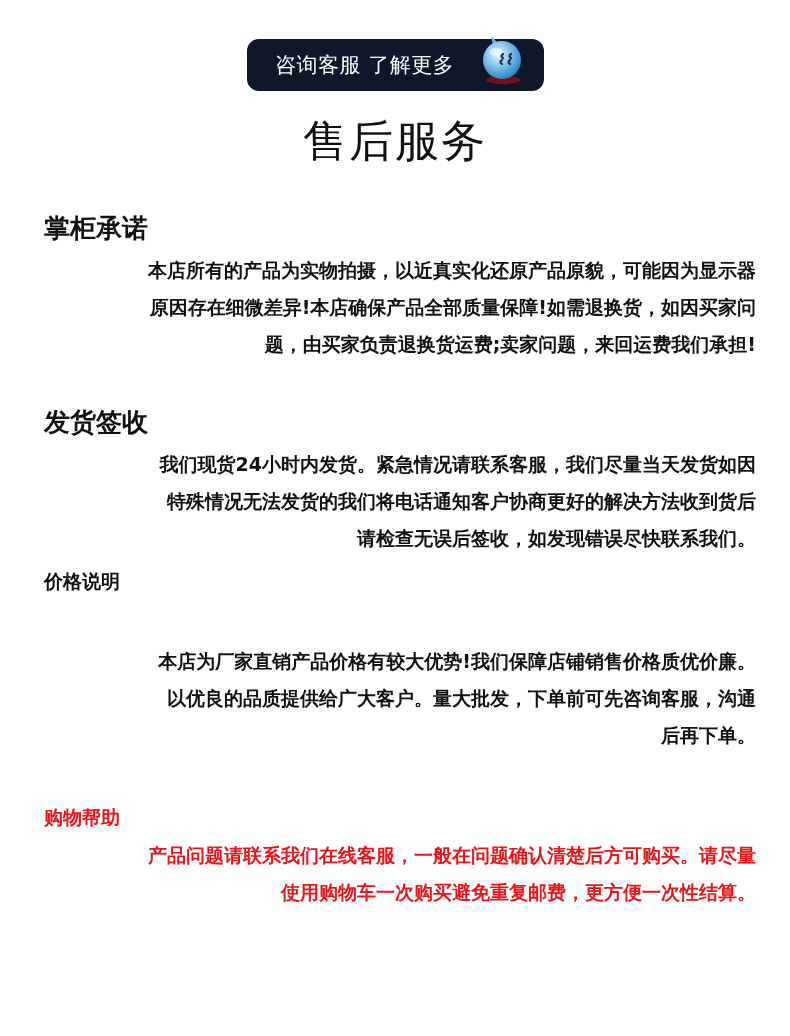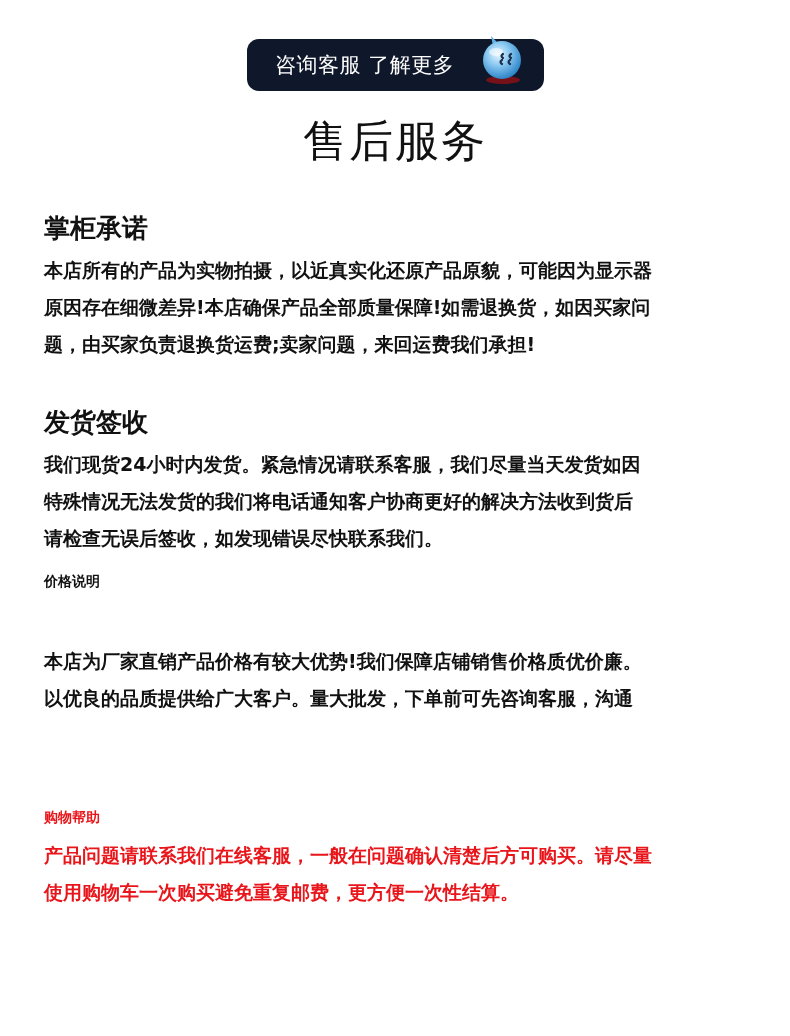--- a/index.html
+++ b/index.html
@@ -64,29 +64,30 @@
       white-space: nowrap;
     }
     .para {
       position: absolute;
       left: 44px;
       width: 712px;
       font-size: 19px;
       line-height: 37px;
       font-weight: bold;
       color: #111111;
+      text-align: right;
     }
     .para .line {
       display: block;
       white-space: nowrap;
     }
     .subheading {
       position: absolute;
       left: 44px;
-      font-size: 14px;
+      font-size: 19px;
       line-height: 26px;
       font-weight: bold;
       color: #111111;
       white-space: nowrap;
     }
     .red { color: #e8161b; }
   </style>
 </head>
 <body>
 
@@ -122,19 +123,20 @@
 <div class="para" style="top:446px;">
   <span class="line">我们现货24小时内发货。紧急情况请联系客服，我们尽量当天发货如因</span>
   <span class="line">特殊情况无法发货的我们将电话通知客户协商更好的解决方法收到货后</span>
   <span class="line">请检查无误后签收，如发现错误尽快联系我们。</span>
 </div>
 
 <div class="subheading" style="top:568px;">价格说明</div>
 <div class="para" style="top:643px;">
   <span class="line">本店为厂家直销产品价格有较大优势!我们保障店铺销售价格质优价廉。</span>
   <span class="line">以优良的品质提供给广大客户。量大批发，下单前可先咨询客服，沟通</span>
+  <span class="line">后再下单。</span>
 </div>
 
 <div class="subheading red" style="top:804px;">购物帮助</div>
 <div class="para red" style="top:837px;font-family:Liberation Serif, serif;">
   <span class="line">产品问题请联系我们在线客服，一般在问题确认清楚后方可购买。请尽量</span>
   <span class="line">使用购物车一次购买避免重复邮费，更方便一次性结算。</span>
 </div>
 
 </body></html>

